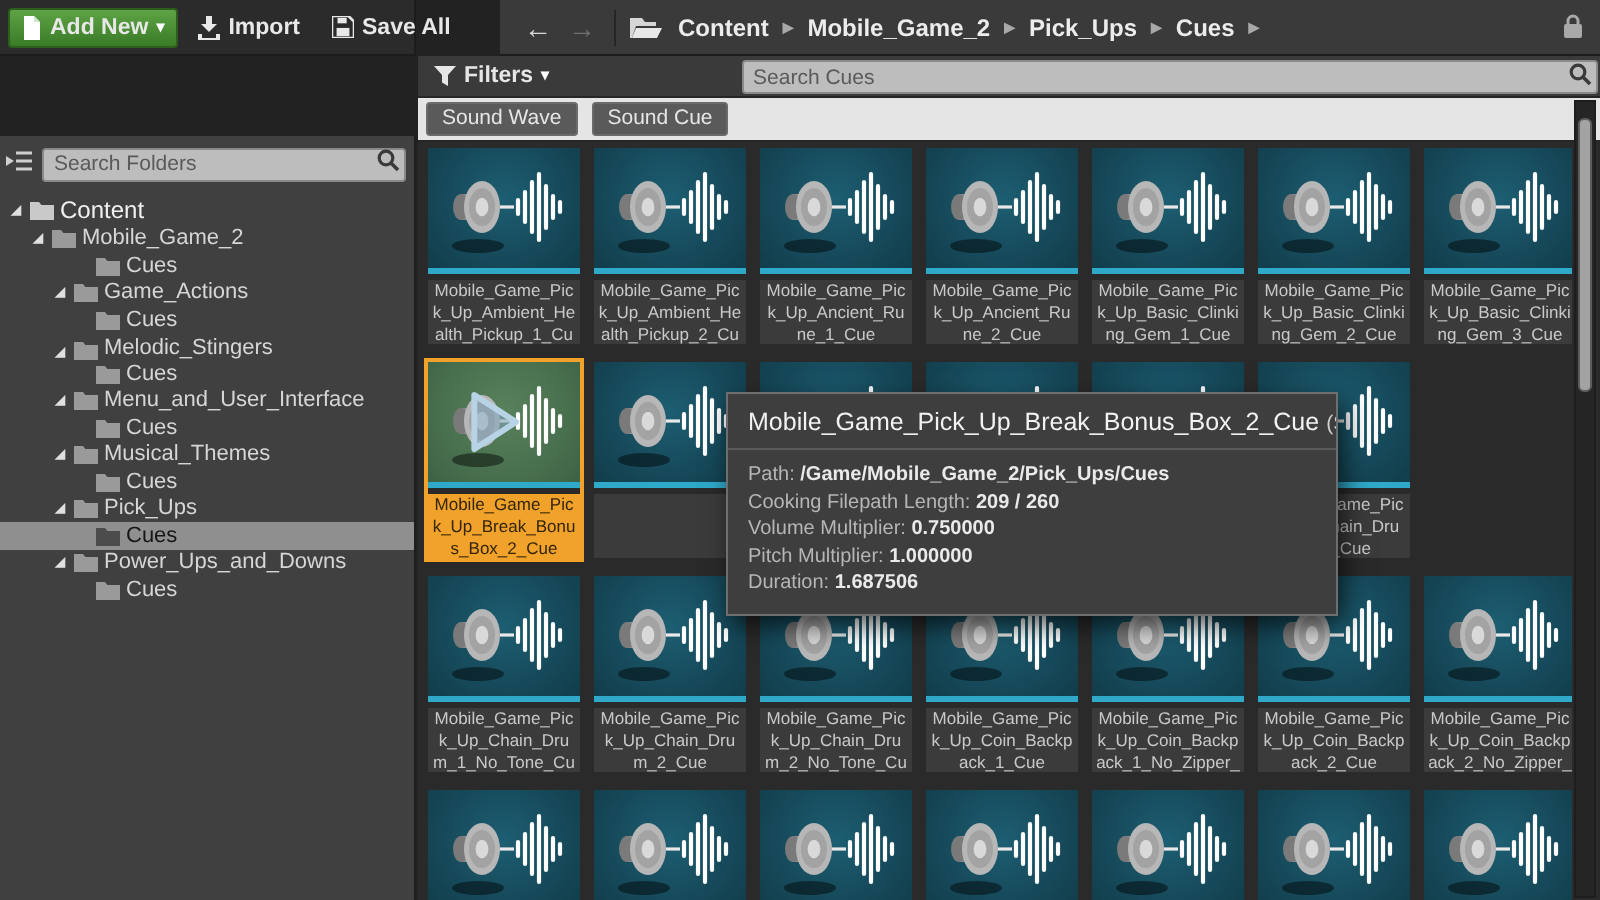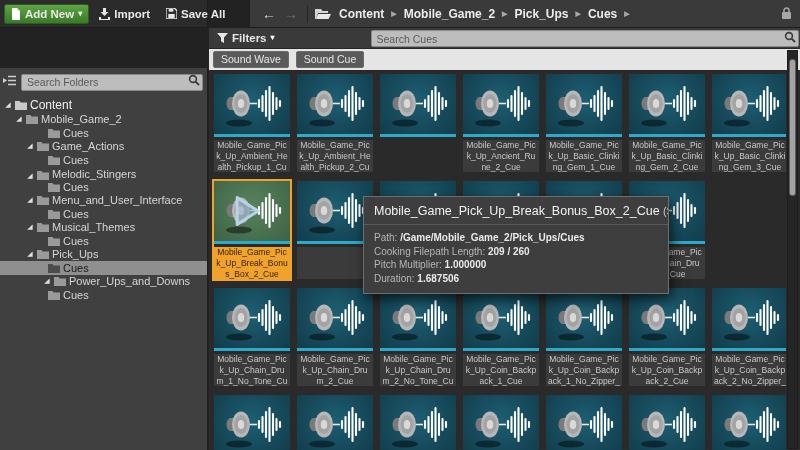--- a/index.html
+++ b/index.html
@@ -255,21 +255,21 @@
           </svg></span>
         <span>Pick_Ups</span>
       </div>
       <div class="tree-row selected" style="padding-left: 37px;">
         <span class="tree-arrow"></span>
         <span class="icon"><svg width="12" height="10" viewBox="0 0 12 10">
             <path d="M0 1h4.5l1.2 1.5H12V10H0z" fill="#4c4c4c"></path>
           </svg></span>
         <span>Cues</span>
       </div>
-      <div class="tree-row" style="padding-left: 26px; justify-content: center;">
+      <div class="tree-row" style="padding-left: 26px;">
         <span class="tree-arrow">◢</span>
         <span class="icon"><svg width="12" height="10" viewBox="0 0 12 10">
             <path d="M0 1h4.5l1.2 1.5H12V10H0z" fill="#9a9a9a"></path>
           </svg></span>
         <span>Power_Ups_and_Downs</span>
       </div>
       <div class="tree-row" style="padding-left: 37px;">
         <span class="tree-arrow"></span>
         <span class="icon"><svg width="12" height="10" viewBox="0 0 12 10">
             <path d="M0 1h4.5l1.2 1.5H12V10H0z" fill="#9a9a9a"></path>
@@ -353,20 +353,21 @@
     <rect x="12" y="20" width="9" height="13" fill="#8b8b8b"></rect>
     <ellipse cx="12.5" cy="26.5" rx="4" ry="6.5" fill="#7a7a7a"></ellipse>
     <ellipse cx="23" cy="26.5" rx="9" ry="13" fill="#b7b7b7"></ellipse>
     <ellipse cx="23" cy="26.5" rx="6.5" ry="9.5" fill="#a3a3a3"></ellipse>
     <ellipse cx="23" cy="26.5" rx="3.2" ry="4.6" fill="#d9d9d9"></ellipse>
     <path d="M32 26.5h7" stroke="#e9e9e9" stroke-width="1.6"></path>
     <path d="M41 23v7M44.5 19v15M48 14v25M51.5 10v33M55 16v21M58.5 21v11M62 24v5" stroke="#ffffff" stroke-width="2.1" stroke-linecap="round"></path>
   </svg>
             <div class="color-bar"></div>
           </div>
+          <div class="tile-name">Mobile_Game_Pick_Up_Ancient_Rune_1_Cue</div>
         </div>
         <div class="tile">
           <div class="thumb">
             <svg class="spk" width="68" height="56" viewBox="0 0 68 56">
     <ellipse cx="21" cy="46" rx="13" ry="3.5" fill="rgba(0,0,0,0.45)"></ellipse>
     <rect x="12" y="20" width="9" height="13" fill="#8b8b8b"></rect>
     <ellipse cx="12.5" cy="26.5" rx="4" ry="6.5" fill="#7a7a7a"></ellipse>
     <ellipse cx="23" cy="26.5" rx="9" ry="13" fill="#b7b7b7"></ellipse>
     <ellipse cx="23" cy="26.5" rx="6.5" ry="9.5" fill="#a3a3a3"></ellipse>
     <ellipse cx="23" cy="26.5" rx="3.2" ry="4.6" fill="#d9d9d9"></ellipse>
@@ -748,17 +749,18 @@
   </div>
 
   <div class="tooltip">
     <div class="tt-title">
       <span>Mobile_Game_Pick_Up_Break_Bonus_Box_2_Cue</span>
       <span class="tt-type"> <span>(Sound Cue)</span></span>
     </div>
     <div class="tt-body" id="tt-body">
         <div class="tt-line"><span>Path: </span><b>/Game/Mobile_Game_2/Pick_Ups/Cues</b></div>
         <div class="tt-line"><span>Cooking Filepath Length: </span><b>209 / 260</b></div>
+        <div class="tt-line"><span>Volume Multiplier: </span><b>0.750000</b></div>
         <div class="tt-line"><span>Pitch Multiplier: </span><b>1.000000</b></div>
         <div class="tt-line"><span>Duration: </span><b>1.687506</b></div>
       </div>
   </div>
 </div>
 
 </body></html>

